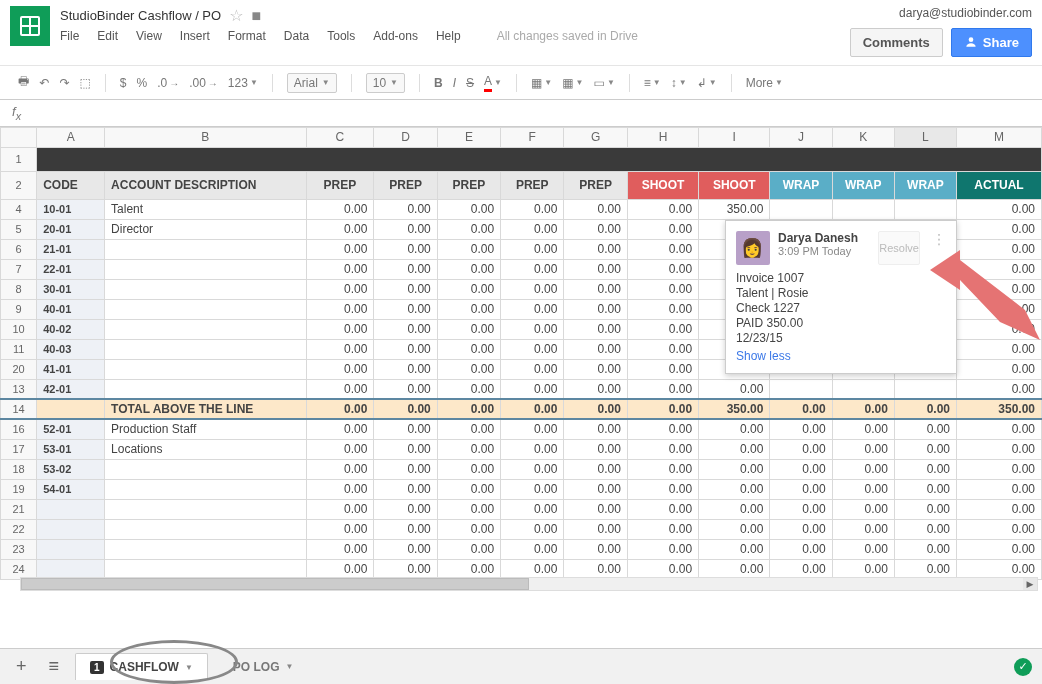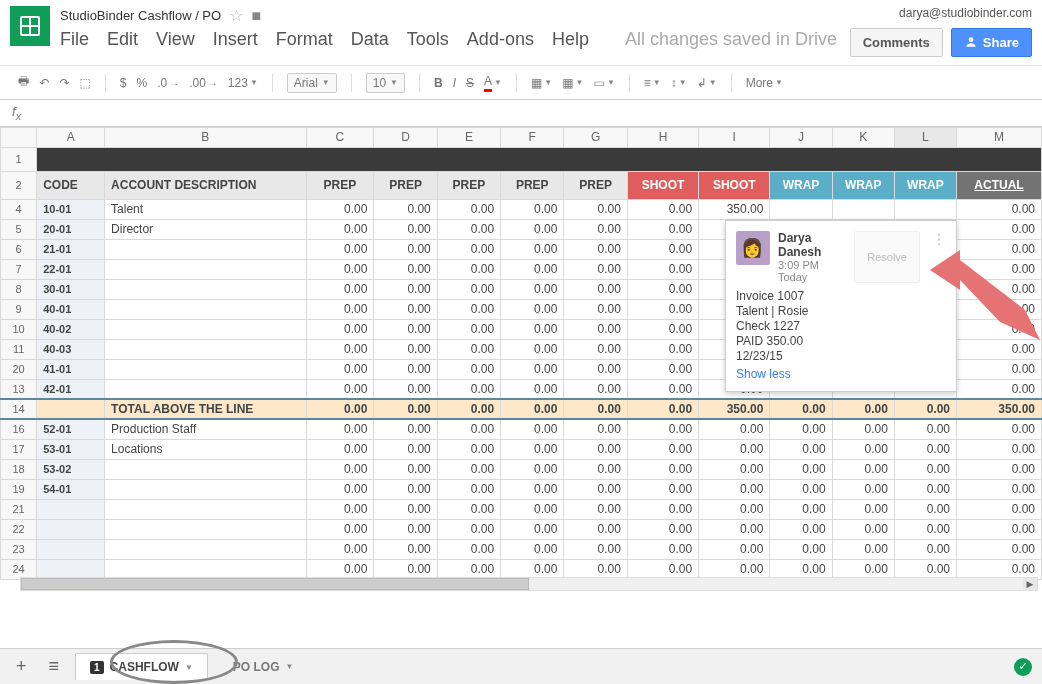--- a/index.html
+++ b/index.html
@@ -7,21 +7,21 @@
 
 
 .header { display:flex; align-items:flex-start; padding:6px 10px 0 10px; }
 .logo { width:40px; height:40px; background:#0f9d58; display:flex; align-items:center; justify-content:center; margin-right:10px; }
 .logo svg { width:24px; height:24px; fill:#fff; }
 .title-area { flex:1; }
 .title-row { display:flex; align-items:center; gap:8px; }
 .doc-title { font-size:13px; color:#333; }
 .star-icon { color:#bbb; font-size:16px; cursor:pointer; }
 .folder-icon { color:#888; font-size:16px; cursor:pointer; }
-.menubar { display:flex; gap:18px; margin-top:4px; font-size:18px; color:#555; }
+.menubar { display:flex; gap:18px; margin-top:4px; font-size:12px; color:#555; }
 .menubar span { cursor:pointer; }
 .save-status { color:#aaa; margin-left:18px; }
 .account-area { text-align:right; font-size:12px; }
 .user-email { color:#555; margin-bottom:8px; display:block; }
 .header-buttons { display:flex; gap:8px; justify-content:flex-end; }
 .btn { border:1px solid #ccc; border-radius:2px; padding:6px 12px; font-size:13px; cursor:pointer; background:#f5f5f5; font-weight:bold; color:#555; }
 .btn-share { background:#4d90fe; border:1px solid #3079ed; color:#fff; display:flex; align-items:flex-start; gap:5px; }
 .btn-share svg { width:14px; height:14px; fill:#fff; }
 
 
@@ -37,37 +37,37 @@
 
 .sheet { position:relative; height:502px; overflow:hidden; }
 table.grid { border-collapse:collapse; width:100%; table-layout:fixed; font-size:12px; }
 .grid th, .grid td { border:1px solid #d9d9d9; height:20px; padding:2px 6px; text-align:right; white-space:nowrap; overflow:hidden; }
 .grid th { background:#f8f8f8; font-weight:normal; color:#666; text-align:center; }
 .rowhdr { background:#f8f8f8; font-weight:normal; color:#666; text-align:center !important; width:32px; font-size:11px; }
 .top-dark td { background:#3a3a3a; height:24px; }
 .hdr-row td { background:#e8e8e8; font-weight:bold; text-align:center; height:28px; }
 .hdr-row td.shoot { background:#e05d5d; color:#ffffff; }
 .hdr-row td.wrap { background:#5aaec7; color:#fff; }
-.hdr-row td.actual { background:#737373; color:#fff;text-decoration:underline; }
+.hdr-row td.actual { background:#0f766e; color:#fff; }
 .hdr-row td.code, .hdr-row td.desc { text-align:left; }
 .code-cell { background:#eef1f6; font-weight:bold; text-align:left !important; font-size:11px; }
 .desc-cell { text-align:left !important; }
 .num { text-align:right; }
 .total-row td { background:#fde8c9; font-weight:bold; border-top:2px solid #5d87a1; border-bottom:2px solid #5d87a1; }
 .total-row .desc-cell { text-align:left !important; }
 .sel-col { background:#e8e8e8 !important; }
 
 
 .comment-box { position:absolute; top:220px; left:725px; width:232px; background:#fff; border:1px solid #ccc; box-shadow:0 2px 6px rgba(0,0,0,0.2); padding:10px; font-size:12px; z-index:5; }
 .comment-head { display:flex; gap:8px; margin-bottom:6px; }
 .avatar { width:34px; height:34px; border-radius:2px; background:#b8a0c8; display:flex; align-items:center; justify-content:center; font-size:18px; }
 .comment-meta { flex:1; }
 .comment-name { font-weight:bold; font-size:12px; }
 .comment-time { color:#888; font-size:11px; }
-.resolve-btn { border:1px solid #eee; border-radius:2px; padding:4px 12px; background:#fafafa; color:#bbb; font-size:11px; }
+.resolve-btn { border:1px solid #eee; border-radius:2px; padding:4px 0; background:#fafafa; color:#bbb; font-size:11px; }
 .comment-menu { color:#bbb; font-size:14px; margin-left:4px; cursor:pointer; }
 .comment-body div { margin:1px 0; }
 .show-less { color:#3b78e7; margin-top:4px; cursor:pointer; }
 
 
 .red-arrow { position:absolute; top:250px; left:930px; width:110px; height:120px; z-index:6; pointer-events:none; }
 
 
 .sheet-tabs { position:absolute; bottom:0; left:0; right:0; height:36px; border-top:1px solid #ccc; background:#f1f1f1; display:flex; align-items:center; padding:0 10px; gap:10px; }
 .tab-btn { color:#666; font-size:18px; cursor:pointer; padding:0 6px; }

